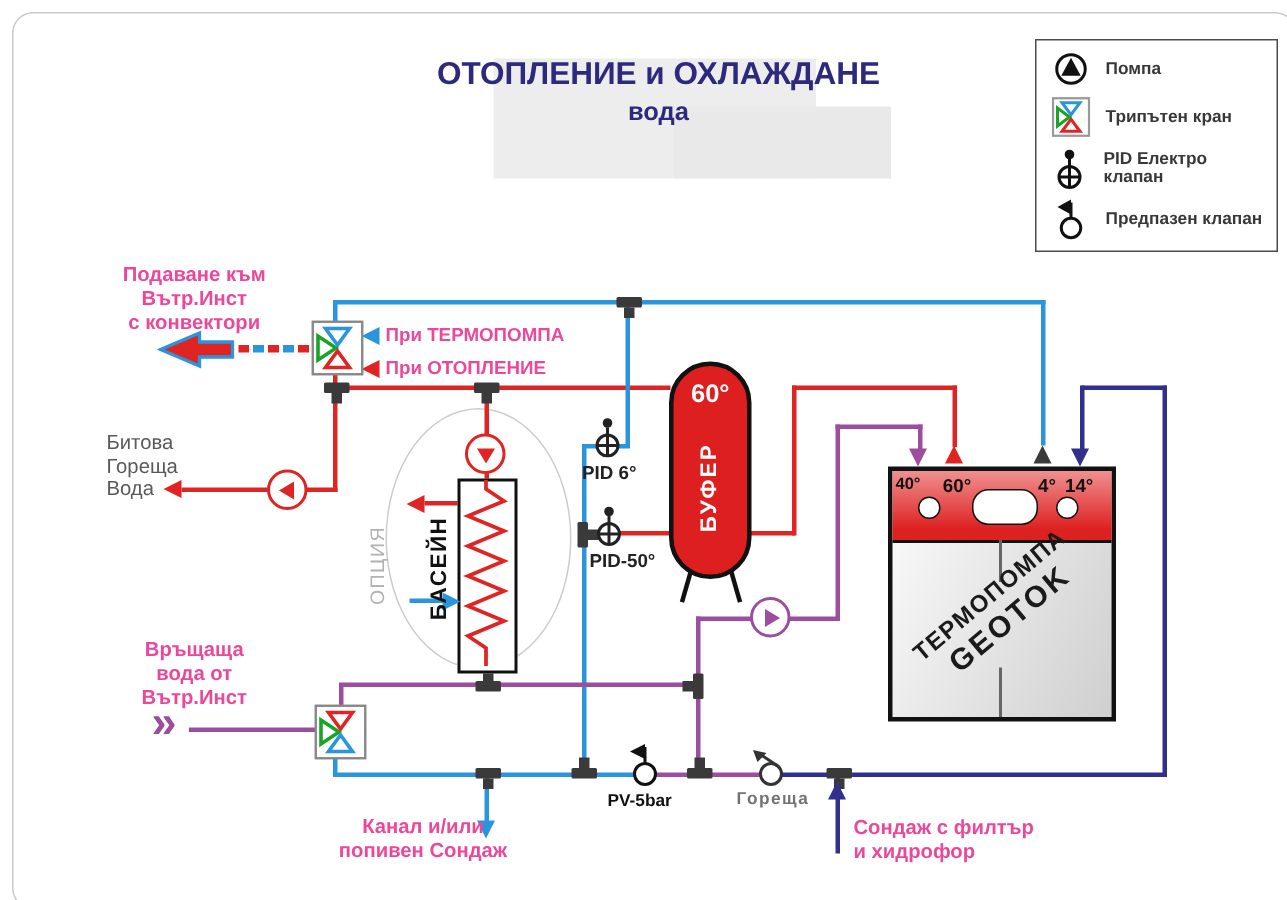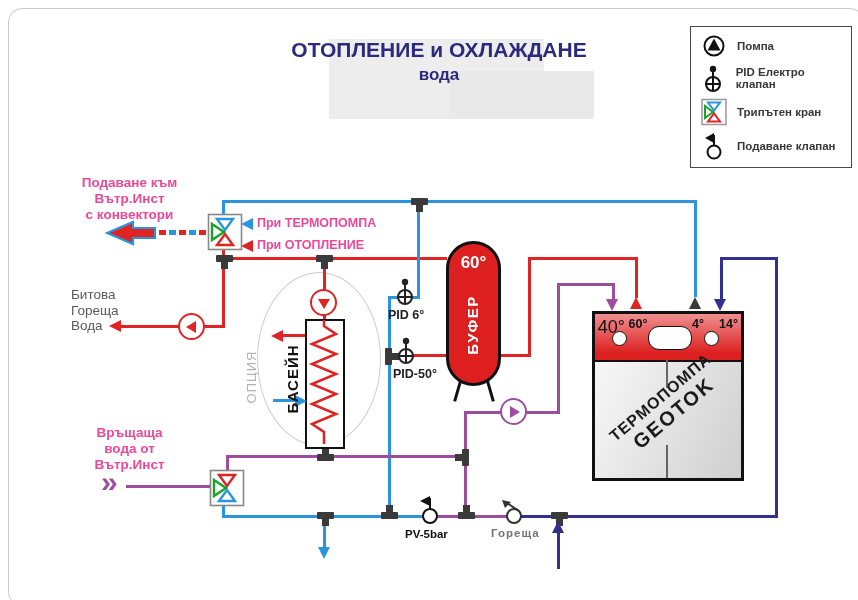--- a/index.html
+++ b/index.html
@@ -60,50 +60,50 @@
       <span class="legend-ic">
         <svg width="24" height="24" viewBox="0 0 24 24">
             <circle cx="12" cy="12" r="9.5" fill="#fff" stroke="#111" stroke-width="2"></circle>
             <polygon points="12,4.5 18.5,16.5 5.5,16.5" fill="#111"></polygon>
           </svg>
       </span>
       <span class="legend-lb">Помпа</span>
     </div>
     <div class="legend-row">
       <span class="legend-ic">
+        <svg width="26" height="28" viewBox="0 0 26 28">
+            <rect x="1" y="1.5" width="24" height="25" fill="#fff" stroke="#999" stroke-width="1.5"></rect>
+            <polygon points="7,4.5 19,4.5 13,12.5" fill="#fff" stroke="var(--blue)" stroke-width="2"></polygon>
+            <polygon points="4,8 4,20 12,14" fill="#fff" stroke="var(--green)" stroke-width="2"></polygon>
+            <polygon points="7,23.5 19,23.5 13,15.5" fill="#fff" stroke="var(--red)" stroke-width="2"></polygon>
+          </svg>
+      </span>
+      <span class="legend-lb">Трипътен кран</span>
+    </div>
+    <div class="legend-row">
+      <span class="legend-ic">
         <svg width="20" height="28" viewBox="0 0 20 28">
             <circle cx="10" cy="5" r="3.2" fill="#111"></circle>
             <line x1="10" y1="8" x2="10" y2="13" stroke="#111" stroke-width="2"></line>
             <circle cx="10" cy="20" r="7" fill="#fff" stroke="#111" stroke-width="2"></circle>
             <line x1="10" y1="13" x2="10" y2="27" stroke="#111" stroke-width="2"></line>
             <line x1="3" y1="20" x2="17" y2="20" stroke="#111" stroke-width="2"></line>
           </svg>
       </span>
       <span class="legend-lb">PID Електро клапан</span>
     </div>
     <div class="legend-row">
       <span class="legend-ic">
-        <svg width="26" height="28" viewBox="0 0 26 28">
-            <rect x="1" y="1.5" width="24" height="25" fill="#fff" stroke="#999" stroke-width="1.5"></rect>
-            <polygon points="7,4.5 19,4.5 13,12.5" fill="#fff" stroke="var(--blue)" stroke-width="2"></polygon>
-            <polygon points="4,8 4,20 12,14" fill="#fff" stroke="var(--green)" stroke-width="2"></polygon>
-            <polygon points="7,23.5 19,23.5 13,15.5" fill="#fff" stroke="var(--red)" stroke-width="2"></polygon>
-          </svg>
-      </span>
-      <span class="legend-lb">Трипътен кран</span>
-    </div>
-    <div class="legend-row">
-      <span class="legend-ic">
         <svg width="20" height="28" viewBox="0 0 20 28">
             <circle cx="10" cy="20" r="6.5" fill="#fff" stroke="#111" stroke-width="2"></circle>
             <line x1="10" y1="13.5" x2="10" y2="3" stroke="#111" stroke-width="2"></line>
             <polygon points="10,1 10,11 1,6" fill="#111"></polygon>
           </svg>
       </span>
-      <span class="legend-lb">Подаване клапан</span>
+      <span class="legend-lb">Предпазен клапан</span>
     </div>
   </div>
 
   <div class="vl c-red" style="left:213px;top:238px;width:3px;height:81px;"></div>
   <div class="hl c-red" style="left:112px;top:316px;width:104px;height:3px;"></div>
   <div class="hl c-red" style="left:214px;top:248px;width:224px;height:3px;"></div>
   <div class="vl c-red" style="left:314px;top:248px;width:3px;height:63px;"></div>
   <div class="hl c-red" style="left:388px;top:345px;width:133px;height:3px;"></div>
   <div class="vl c-red" style="left:519px;top:248px;width:3px;height:100px;"></div>
   <div class="hl c-red" style="left:519px;top:248px;width:110px;height:3px;"></div>
@@ -247,24 +247,24 @@
 
   <div class="abs" style="left:448px;top:365px;width:3px;height:28px;background:#111;transform:rotate(16deg);z-index:1;"></div>
   <div class="abs" style="left:479px;top:365px;width:3px;height:28px;background:#111;transform:rotate(-16deg);z-index:1;"></div>
   <div class="abs" style="left:437px;top:232px;width:55px;height:145px;background:var(--tank_red);border:3px solid #111;border-radius:28px;z-index:3;box-sizing:border-box;">
     <div style="position:absolute;left:0;top:9px;width:100%;text-align:center;color:#fff;font-weight:bold;font-size:17px;">60°</div>
     <div class="rot90" style="position:absolute;left:-21px;top:72px;width:90px;height:18px;color:#fff;font-weight:bold;font-size:15px;letter-spacing:1.5px;">БУФЕР</div>
   </div>
 
   <div class="abs" style="left:583px;top:302px;width:152px;height:170px;border:3px solid #111;background:linear-gradient(115deg,#fcfcfc,#cfcfcf);z-index:2;box-sizing:border-box;">
     <div style="position:absolute;left:0;top:0;width:100%;height:46px;background:linear-gradient(#f09090,#dd2020 85%);border-bottom:2.5px solid #111;">
-      <span style="position:absolute;left:2px;top:3px;width:28px;text-align:right;font-size:18px;font-weight:normal;color:#111;">40°</span>
+      <span style="position:absolute;left:2px;top:3px;width:28px;text-align:left;font-size:11px;font-weight:bold;color:#111;">40°</span>
       <span style="position:absolute;left:29px;top:3px;width:28px;text-align:center;font-size:12.5px;font-weight:bold;color:#111;">60°</span>
       <span style="position:absolute;left:89px;top:3px;width:28px;text-align:center;font-size:12.5px;font-weight:bold;color:#111;">4°</span>
-      <span style="position:absolute;left:115px;top:3px;width:28px;text-align:right;font-size:12.5px;font-weight:bold;color:#111;">14°</span>
+      <span style="position:absolute;left:115px;top:3px;width:28px;text-align:left;font-size:12.5px;font-weight:bold;color:#111;">14°</span>
       <span style="position:absolute;left:17px;top:17px;width:13px;height:13px;background:#fff;border:1.5px solid #111;border-radius:50%;"></span>
       <span style="position:absolute;left:109px;top:17px;width:13px;height:13px;background:#fff;border:1.5px solid #111;border-radius:50%;"></span>
       <span style="position:absolute;left:53px;top:12px;width:42px;height:22px;background:#fff;border:1.5px solid #111;border-radius:11px;"></span>
     </div>
     <div style="position:absolute;left:71px;top:46px;width:2px;height:28px;background:#666;"></div>
     <div style="position:absolute;left:71px;top:131px;width:2px;height:33px;background:#666;"></div>
     <div style="position:absolute;left:0;top:72px;width:146px;text-align:center;transform:rotate(-40deg);color:#1a1a1a;">
       <div style="font-size:16px;font-weight:bold;letter-spacing:1px;">ТЕРМОПОМПА</div>
       <div style="font-size:20px;font-weight:bold;letter-spacing:2px;">GEOTOK</div>
     </div>
@@ -276,16 +276,20 @@
   <div class="lbl" style="left:248px;top:207px;font-size:12.5px;">При ТЕРМОПОМПА</div>
   <div class="lbl" style="left:248px;top:229px;font-size:12.5px;">При ОТОПЛЕНИЕ</div>
   <div class="lbl" style="left:62px;top:278px;font-size:13.5px;font-weight:400;color:#5a5a5a;line-height:15.5px;">Битова
 Гореща
 Вода</div>
   <div class="lbl" style="left:379px;top:299px;font-size:12.5px;color:#222;">PID 6°</div>
   <div class="lbl" style="left:384px;top:358px;font-size:12.5px;color:#222;">PID-50°</div>
   <div class="lbl" style="left:48px;top:416px;width:145px;text-align:center;font-size:13.5px;">Връщаща
 вода от
 Вътр.Инст</div>
+  <div class="lbl" style="left:198px;top:534px;width:150px;text-align:center;font-size:13.5px;">Канал и/или
+попивен Сондаж</div>
   <div class="lbl" style="left:396px;top:519px;font-size:11.5px;color:#111;">PV-5bar</div>
   <div class="lbl" style="left:482px;top:518px;font-size:11.5px;color:#737373;letter-spacing:1px;">Гореща</div>
+  <div class="lbl" style="left:560px;top:535px;font-size:13.5px;">Сондаж с филтър
+и хидрофор</div>
 
 </div>
 
 </body></html>

